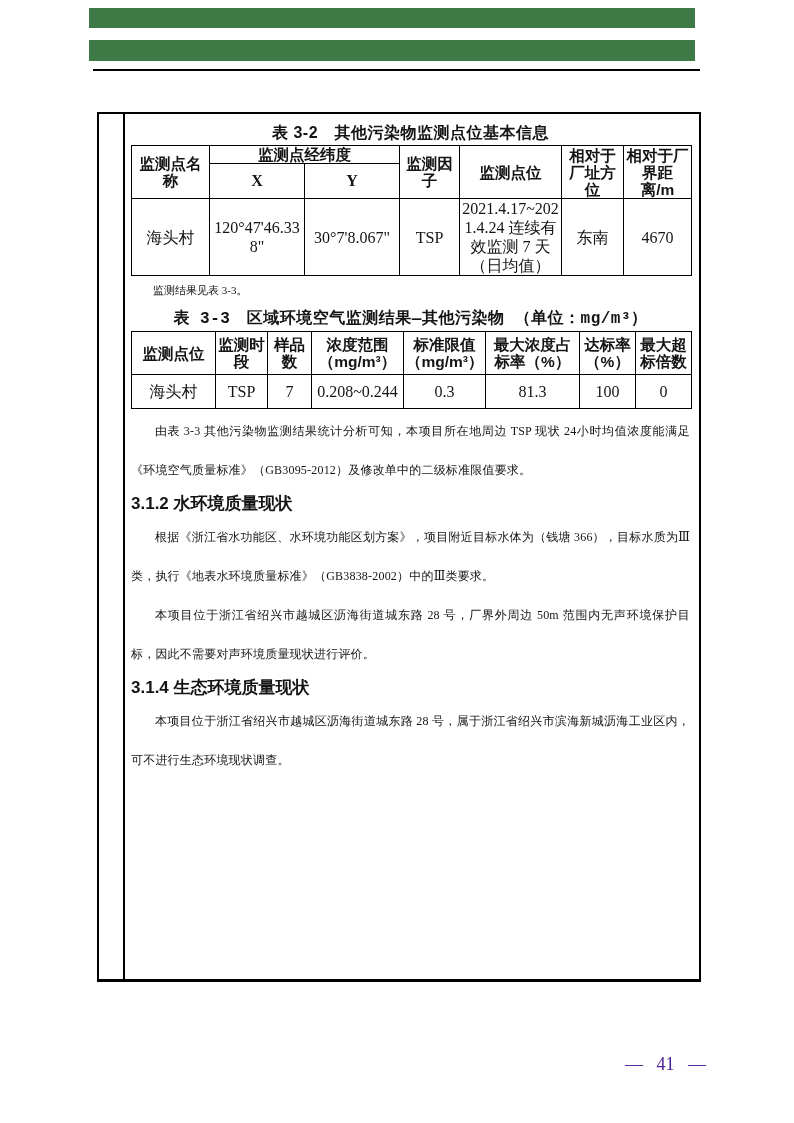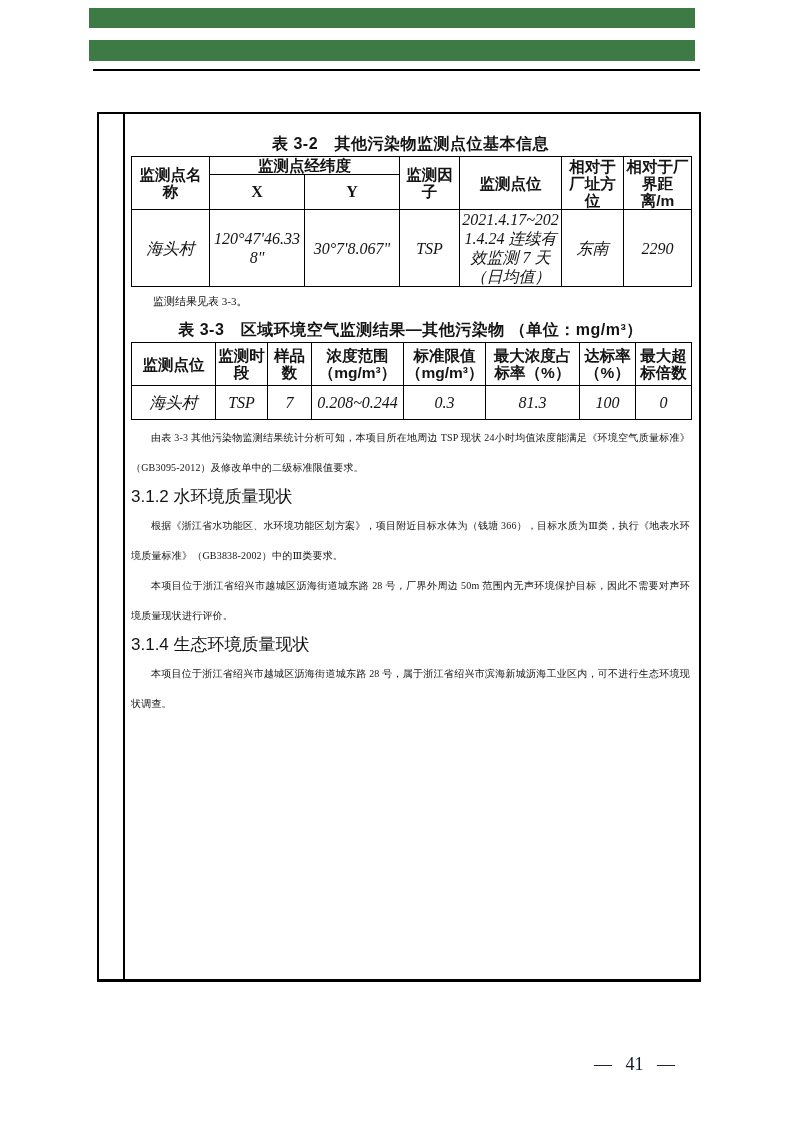--- a/index.html
+++ b/index.html
@@ -13,57 +13,57 @@
   .bar-1 { top:8px;  height:20px; }
   .bar-2 { top:40px; height:21px; }
   .top-rule { position:absolute; left:93px; top:69px; width:607px; height:2px; background:#000; }
 
   .doc-box {
     position:absolute; left:97px; top:112px; width:604px; height:870px;
     border:2px solid #000; border-bottom-width:3px;
     display:flex;
   }
   .side-col { width:26px; border-right:2px solid #000; flex:0 0 26px; }
-  .main-col { flex:1 1 auto; padding:16px 9px 0 6px; overflow:hidden; }
+  .main-col { flex:1 1 auto; padding:5px 9px 0 6px; overflow:hidden; }
 
   .hei { font-family:"Liberation Sans","DejaVu Sans",sans-serif; font-weight:bold; }
 
   .tbl-title { text-align:center; font-size:16px; line-height:24px; margin-top:2px; letter-spacing:0.5px; }
-  .t33-title { line-height:24px; }
+  .t33-title { line-height:24px;font-family:Liberation Mono, monospace; }
 
   table { border-collapse:collapse; table-layout:fixed; margin:0 auto; }
   td, th { border:1.5px solid #000; text-align:center; vertical-align:middle; padding:0 2px; font-weight:normal; }
   .t32 { width:560px; }
   .t33 { width:560px;border-radius:24px; }
   th.hd { font-family:"Liberation Sans","DejaVu Sans",sans-serif; font-weight:bold; font-size:15.5px; line-height:17px; }
-  td.data { font-size:16px; line-height:19px;font-style:italic; }
+  td.data { font-size:16px; line-height:19px; }
   .break { word-break:break-all; }
   .t32 .band1 { height:17px; }
   .t32 .band2 { height:35px; }
   .t32 .datarow { height:66px; }
   .t33 .hdrow { height:43px; }
   .t33 .datarow { height:34px; }
   .serifbold { font-family:"Liberation Serif","DejaVu Serif",serif; font-weight:bold; font-size:16px; }
 
   .note-line { font-size:11px; line-height:29px; text-indent:2em; }
 
   .para {
-    font-size:10px; line-height:30px; text-align:justify;
+    font-size:12px; line-height:39px; text-align:justify;
     text-indent:2em; letter-spacing:0.2px;
   }
   .p-first { margin-top:3px; }
   .heading {
     font-size:17px; line-height:20px; margin:4px 0 4px 0;
-    font-family:"Liberation Sans","DejaVu Sans",sans-serif; font-weight:normal;
+    font-family:"Liberation Sans","DejaVu Sans",sans-serif; font-weight:bold;
   }
 
   .page-num {
     position:absolute; left:594px; top:1053px; width:112px;
-    text-align:left; font-size:18px; line-height:22px;
-    color:#0f172a; word-spacing:9px;
+    text-align:right; font-size:18px; line-height:22px;
+    color:#4c1d95; word-spacing:9px;
   }
 </style>
 </head>
 <body>
 
 <div class="green-bar bar-1"></div>
 <div class="green-bar bar-2"></div>
 <div class="top-rule"></div>
 
 <div class="doc-box">
@@ -85,21 +85,21 @@
         <th class="serifbold" style="width:102px">X</th>
         <th class="serifbold" style="width:88px">Y</th>
       </tr>
       <tr class="datarow">
         <td class="data">海头村</td>
         <td class="data break">120°47'46.338"</td>
         <td class="data break">30°7'8.067"</td>
         <td class="data">TSP</td>
         <td class="data break">2021.4.17~2021.4.24 连续有效监测 7 天（日均值）</td>
         <td class="data">东南</td>
-        <td class="data">2290</td>
+        <td class="data">4670</td>
       </tr>
     </tbody>
       </table>
 
     <div class="note-line">监测结果见表 3-3。</div>
 
     <div class="tbl-title t33-title hei">表 3-3　区域环境空气监测结果—其他污染物 （单位：mg/m³）</div>
     <table class="t33">
       <tbody>
           <tr class="hdrow">

